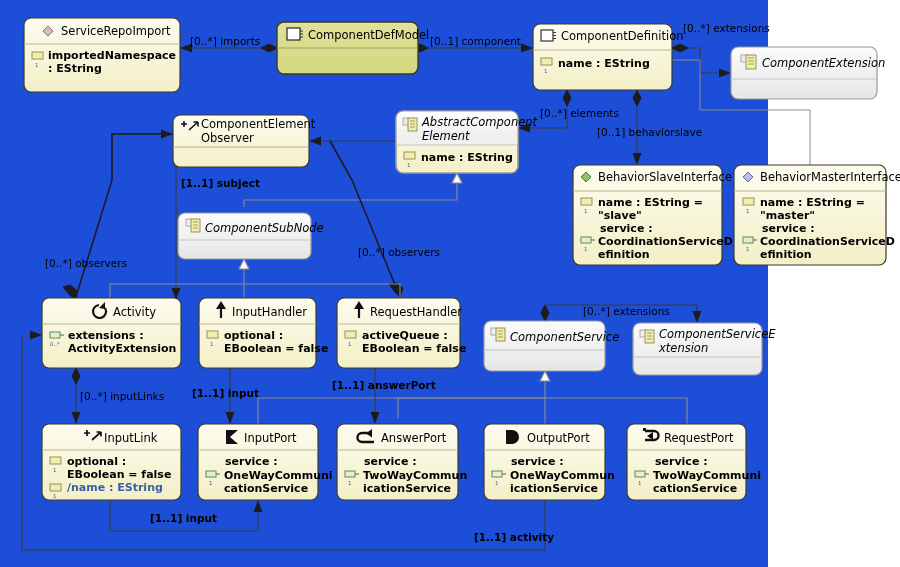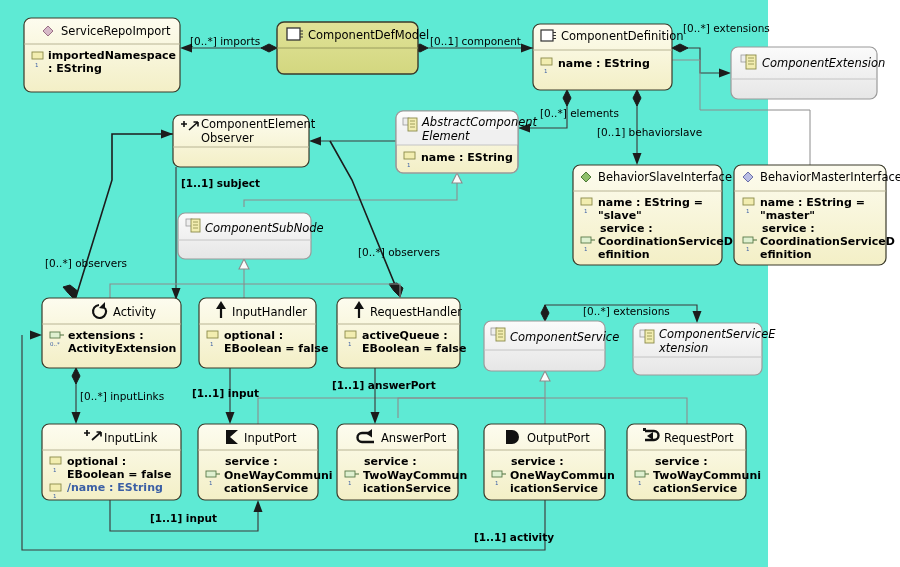--- a/index.html
+++ b/index.html
@@ -1,21 +1,21 @@
 <!DOCTYPE html>
 <html><head>
 <meta charset="utf-8">
 <style>
   html,body{margin:0;padding:0;background:#ffffff;}
   body{
     width:900px;height:567px;overflow:hidden;
     font-family:"DejaVu Sans","Liberation Sans",sans-serif;
     -webkit-font-smoothing:antialiased;
   }
-  #stage{position:relative;width:768px;height:567px;background:#5eead4;}
+  #stage{position:relative;width:768px;height:567px;background:#1d4ed8;}
   svg#diagram{position:absolute;left:0;top:0;width:900px;height:567px;display:block;}
 
   text{font-family:"DejaVu Sans","Liberation Sans",sans-serif;}
   .cls-title{font-size:11.5px;fill:#000000;}
   .cls-title-abs{font-size:11.5px;fill:#000000;font-style:italic;}
   .cls-attr{font-size:11px;fill:#000000;font-weight:bold;}
   .cls-attr-derived{font-size:11px;fill:#3b5fa5;font-weight:bold;}
   .edge-lbl{font-size:10.5px;fill:#000000;}
   .edge-lbl-b{font-size:10.5px;fill:#000000;font-weight:bold;}
   .mult-small{font-size:5.5px;fill:#3b5fa5;}

